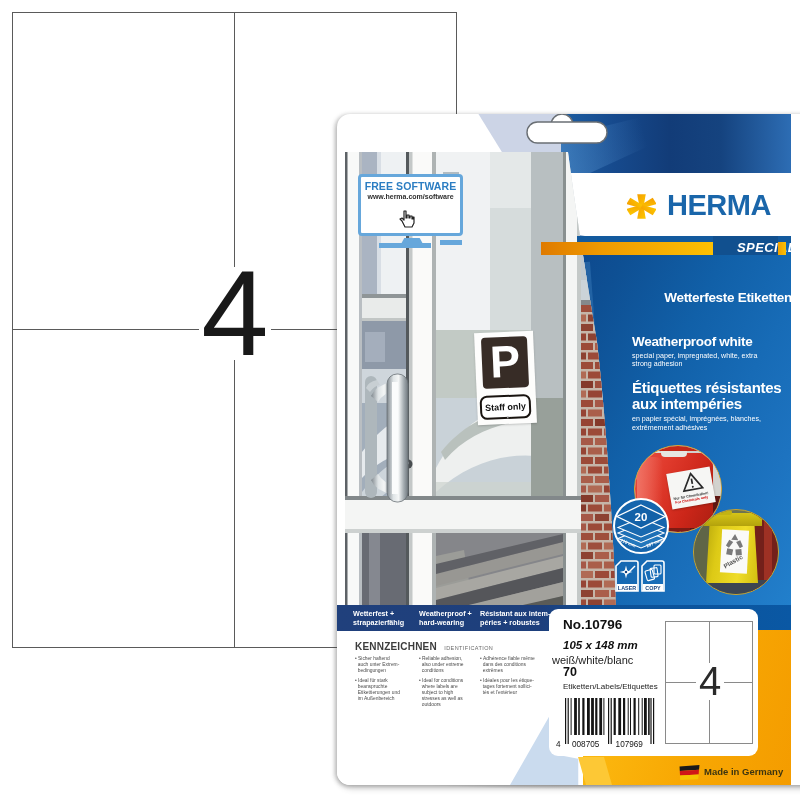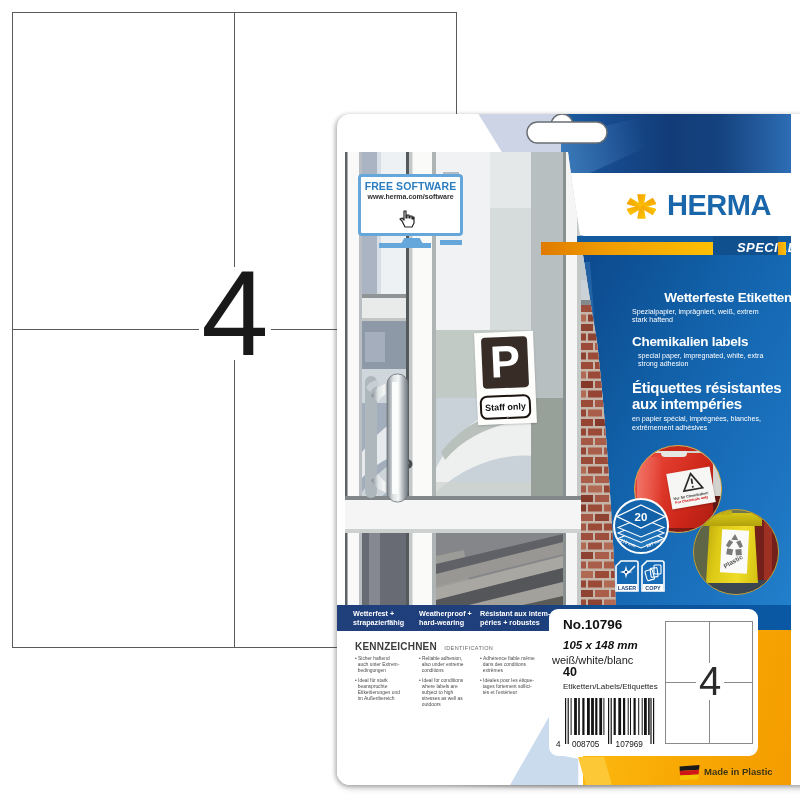--- a/index.html
+++ b/index.html
@@ -283,25 +283,24 @@
               <path d="M-4.2,14.5 L4.2,14.5 L2,0 L-2,0 Z"></path>
             </g>
       </g>
     </g>
   </svg>
 
   <div class="abs" style="left:330px;top:76px;width:125px;color:#1a66aa;font-size:29px;font-weight:bold;letter-spacing:-0.5px;line-height:30px;">HERMA</div>
 
   <div class="abs" style="left:295px;top:176px;width:160px;color:#fff;font-size:13.5px;font-weight:bold;letter-spacing:-0.3px;white-space:nowrap;text-align:right;">Wetterfeste Etiketten</div>
 
-  <div class="abs" style="left:295px;top:194px;width:160px;color:#fff;font-size:7.1px;line-height:8.2px;white-space:nowrap;">Spezialpapier, imprägniert, weiß, extrem<br>stark haftend</div>
-
-  <div class="abs" style="left:295px;top:220px;width:160px;color:#fff;font-size:13.5px;font-weight:bold;letter-spacing:-0.3px;white-space:nowrap;">Chemikalien labels</div>
-
-  <div class="abs" style="left:295px;top:238px;width:160px;color:#fff;font-size:7.1px;line-height:8.2px;white-space:nowrap;margin-left:6px;">special paper, impregnated, white, extra<br>strong adhesion</div>
+
+  <div class="abs" style="left:295px;top:220px;width:160px;color:#fff;font-size:13.5px;font-weight:bold;letter-spacing:-0.3px;white-space:nowrap;">Weatherproof white</div>
+
+  <div class="abs" style="left:295px;top:238px;width:160px;color:#fff;font-size:7.1px;line-height:8.2px;white-space:nowrap;">special paper, impregnated, white, extra<br>strong adhesion</div>
 
   <div class="abs" style="left:295px;top:301px;width:160px;color:#fff;font-size:7.1px;line-height:9px;white-space:nowrap;">en papier spécial, imprégnées, blanches,<br>extrêmement adhésives</div>
 
   <div class="abs" style="left:295px;top:266px;width:160px;color:#fff;font-size:15px;font-weight:bold;letter-spacing:-0.3px;line-height:15.5px;white-space:nowrap;">Étiquettes résistantes<br>aux intempéries</div>
 
   <div class="abs" style="left:297px;top:331px;width:88px;height:88px;border-radius:50%;border:1.5px solid #d9a52e;overflow:hidden;background:#d8d8d4;">
     <div class="abs" style="left:52px;top:0;width:36px;height:62px;background:#d2d2ce;"></div>
     <div class="abs" style="left:46px;top:50px;width:45px;height:42px;background:#5e1712;"></div>
     <div class="abs" style="left:-5px;top:64px;width:60px;height:26px;background:#7e1b14;"></div>
 
@@ -412,21 +411,21 @@
 
   <div class="abs" style="left:170px;top:600px;width:75px;height:71px;background:#cadbee;clip-path:polygon(56% 4%,60% 56%,95% 63%,95% 100%,4% 100%);"></div>
 
   <div class="abs" style="left:212px;top:495px;width:209px;height:147px;background:#ffffff;border-radius:9px;">
 
     <div class="abs" style="left:14px;top:8px;font-size:13.5px;font-weight:bold;color:#101010;">No.10796</div>
 
     <div class="abs" style="left:14px;top:30px;font-size:11.5px;font-weight:bold;color:#101010;font-style:italic;">105 x 148 mm</div>
     <div class="abs" style="left:3px;top:45px;font-size:11px;color:#222;">weiß/white/blanc</div>
 
-    <div class="abs" style="left:14px;top:56px;font-size:12.5px;font-weight:bold;color:#101010;">40</div>
+    <div class="abs" style="left:14px;top:56px;font-size:12.5px;font-weight:bold;color:#101010;">70</div>
     <div class="abs" style="left:14px;top:73px;font-size:8px;color:#222;text-align:right;">Etiketten/Labels/Etiquettes</div>
 
     <svg class="abs" style="left:6px;top:89px;" width="104" height="58" viewBox="-10 0 104 58">
       <g fill="#141414">
       <rect x="0.0" y="0" width="1.2" height="46"></rect>
       <rect x="2.6" y="0" width="1.2" height="46"></rect>
       <rect x="5.6" y="0" width="1.0" height="37"></rect>
       <rect x="9.1" y="0" width="2.8" height="37"></rect>
       <rect x="13.2" y="0" width="1.6" height="37"></rect>
       <rect x="17.3" y="0" width="2.2" height="37"></rect>
@@ -462,16 +461,16 @@
     <div class="abs" style="left:117px;top:73px;width:86px;height:1px;background:#8a8a8a;"></div>
     <div class="abs" style="left:147px;top:54px;width:28px;height:37px;background:#fff;color:#1c1c1c;font-size:40px;line-height:37px;text-align:center;color:#2a2a2a;">4</div>
   </div>
 
   <svg class="abs" style="left:342px;top:651px;" width="21" height="15" viewBox="0 0 21 15">
     <path d="M0.5,1.5 L20.5,0 L20,4.8 L0.8,6 Z" fill="#1a1a1a"></path>
     <path d="M0.8,6 L20,4.8 L19.6,9.6 L1,10.5 Z" fill="#d01717"></path>
     <path d="M1,10.5 L19.6,9.6 L19.2,14.2 L1.2,15 Z" fill="#f5c400"></path>
   </svg>
 
-  <div class="abs" style="left:367px;top:652px;font-size:9.5px;font-weight:bold;color:#3d3510;">Made in Plastic</div>
+  <div class="abs" style="left:367px;top:652px;font-size:9.5px;font-weight:bold;color:#3d3510;">Made in Germany</div>
 
 </div>
 </div>
 
 </body></html>

